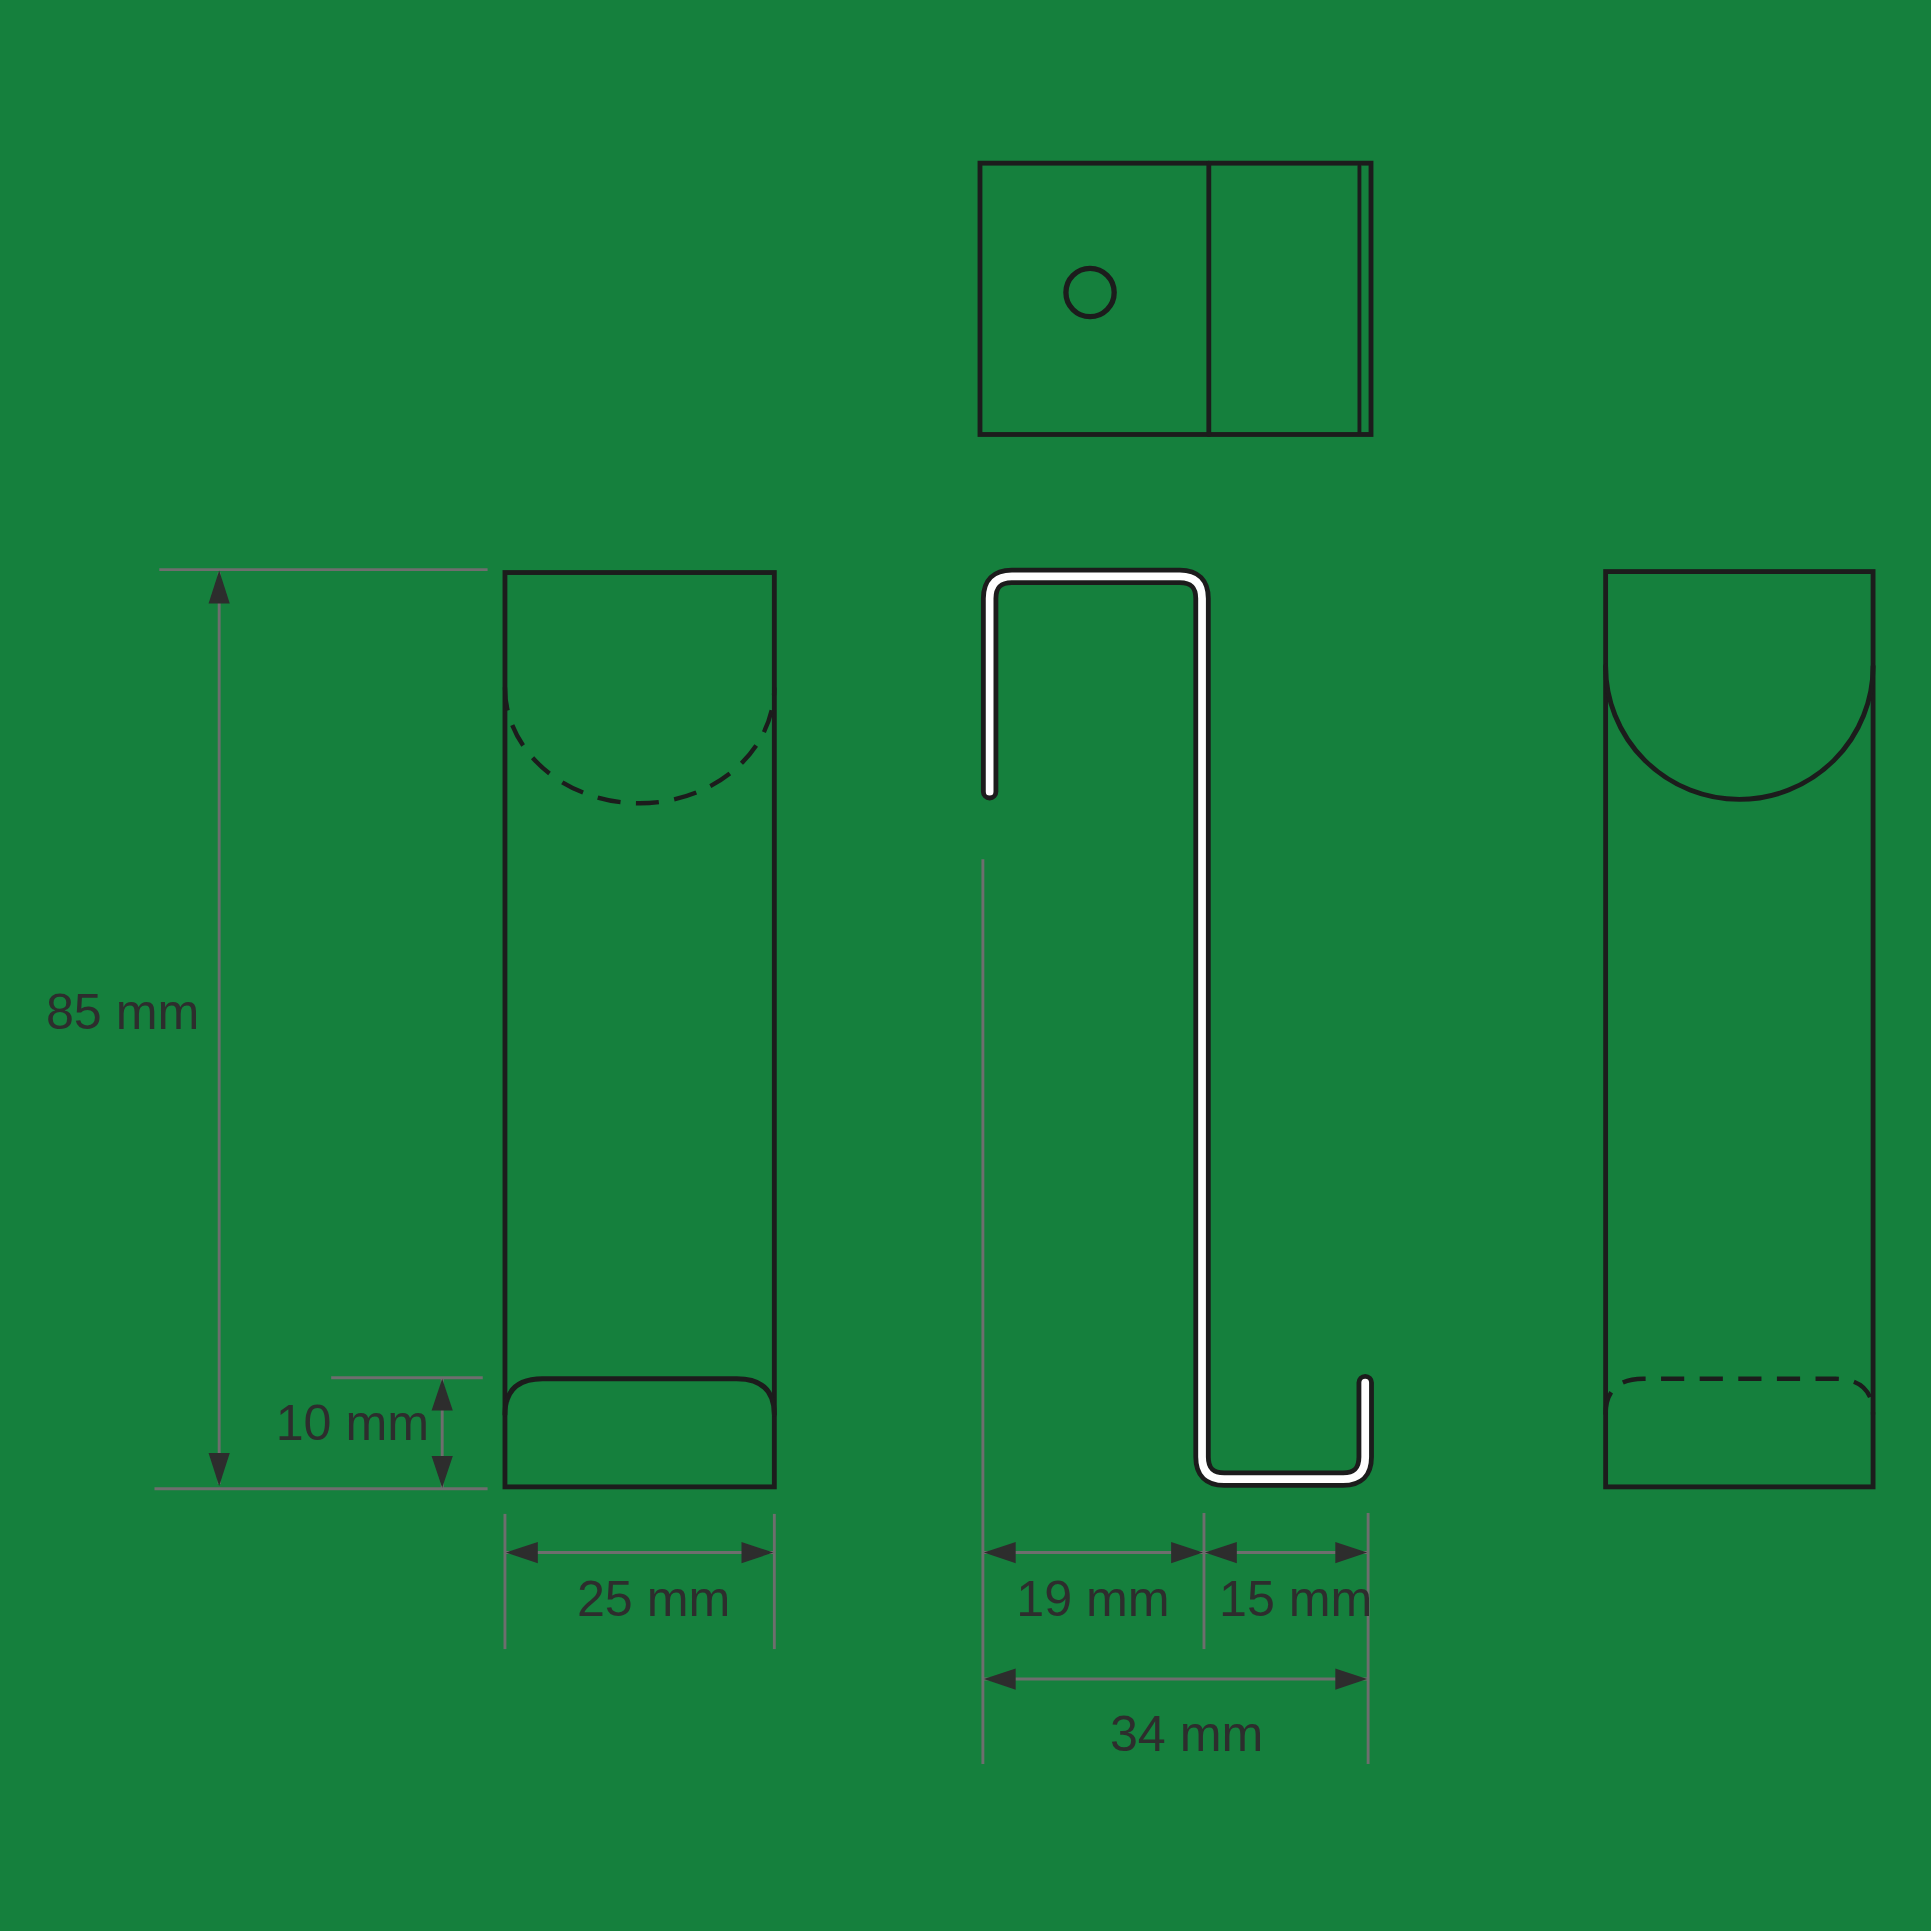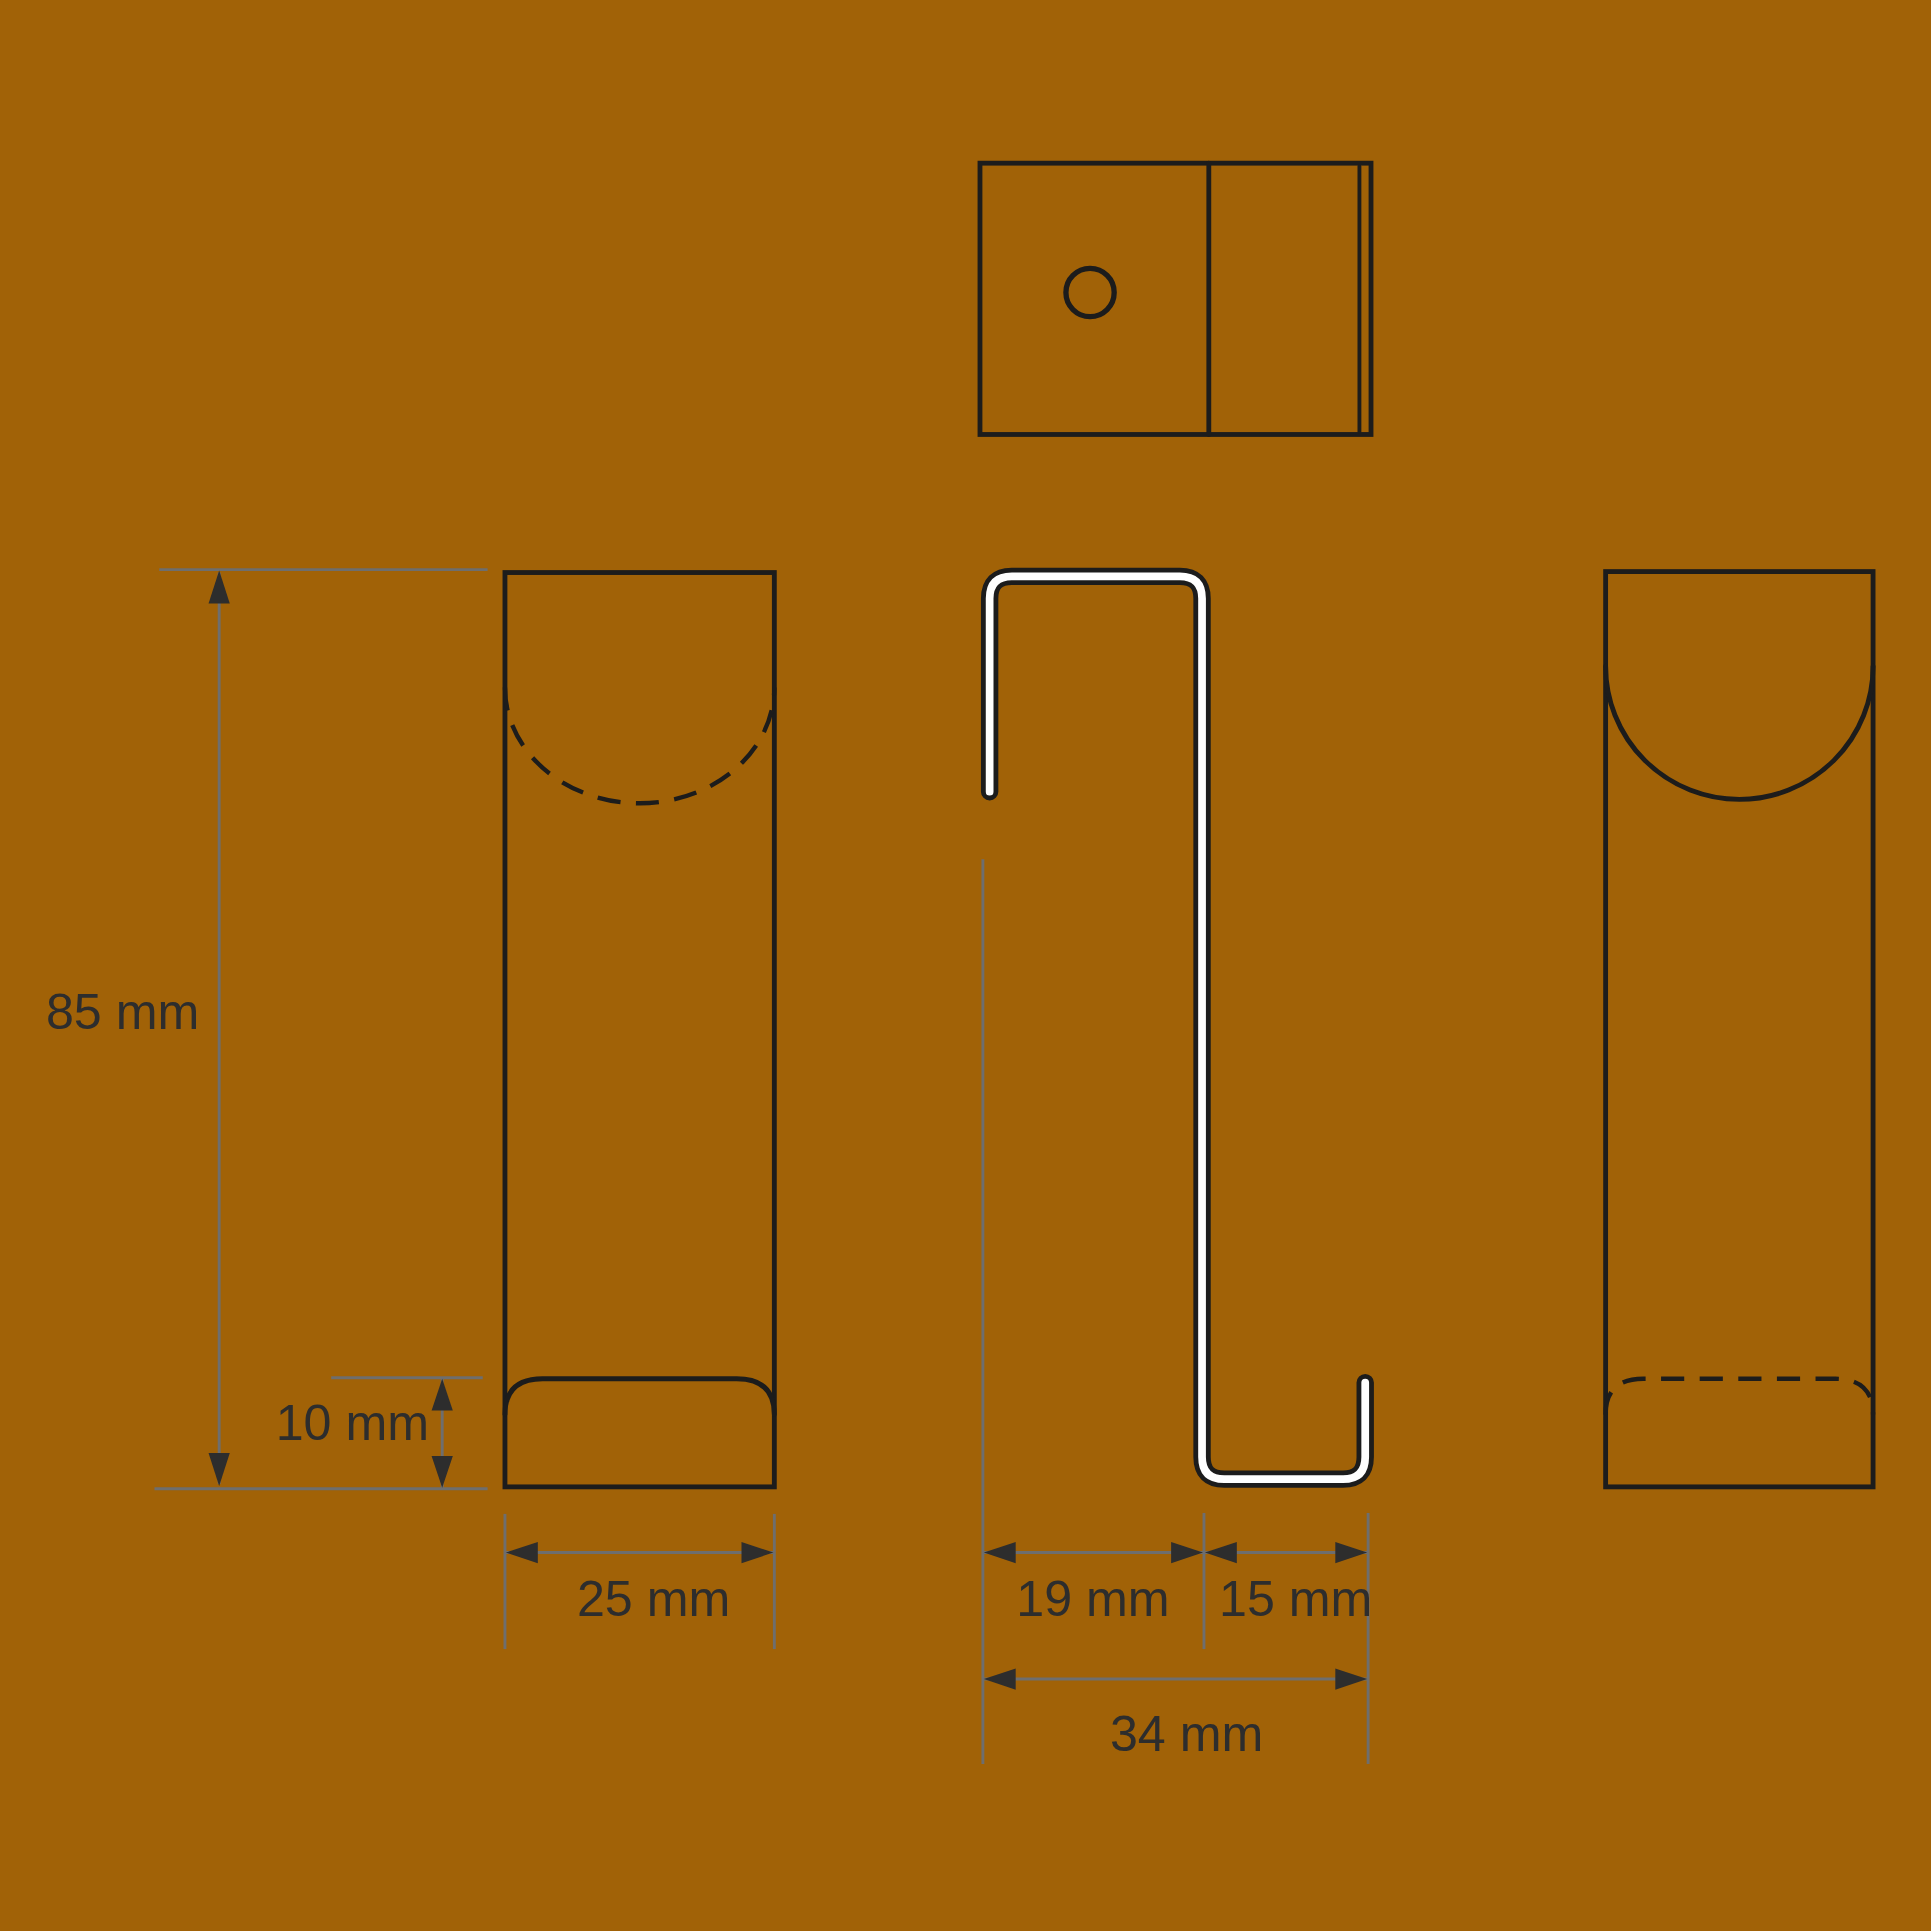--- a/index.html
+++ b/index.html
@@ -7,21 +7,21 @@
     padding: 0;
     background: #ffffff;
     width: 1931px;
     height: 1931px;
     font-family: "Liberation Sans", sans-serif;
   }
   #stage {
     position: relative;
     width: 1931px;
     height: 1931px;
-    background: #a16207;
+    background: #15803d;
     overflow: hidden;
   }
   svg { display: block; }
   text {
     font-family: "Liberation Sans", sans-serif;
     font-size: 52px;
   }
 </style>
 </head>
 <body>

